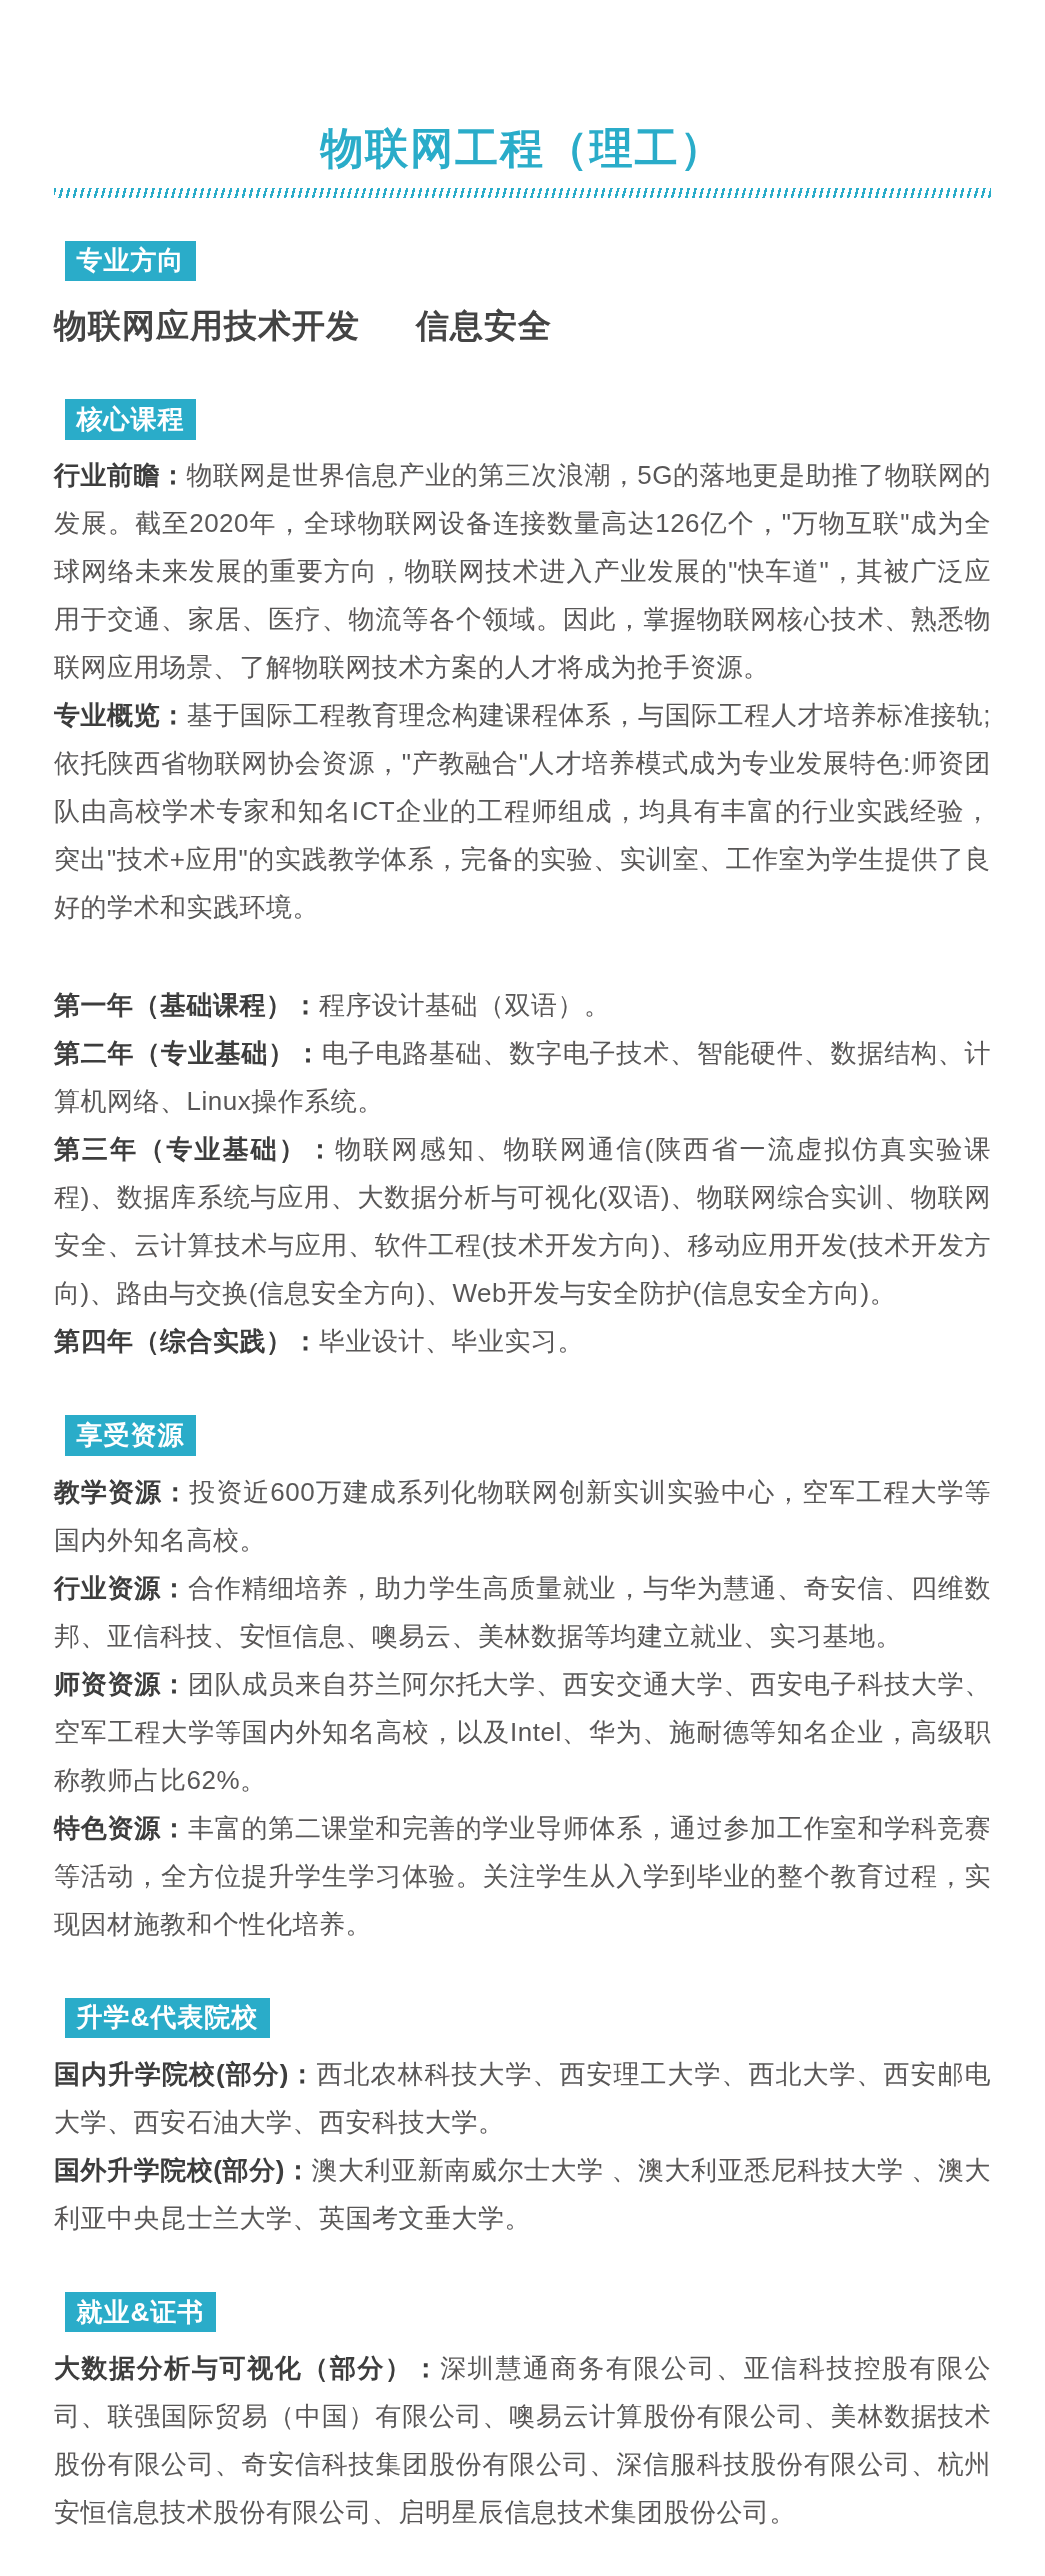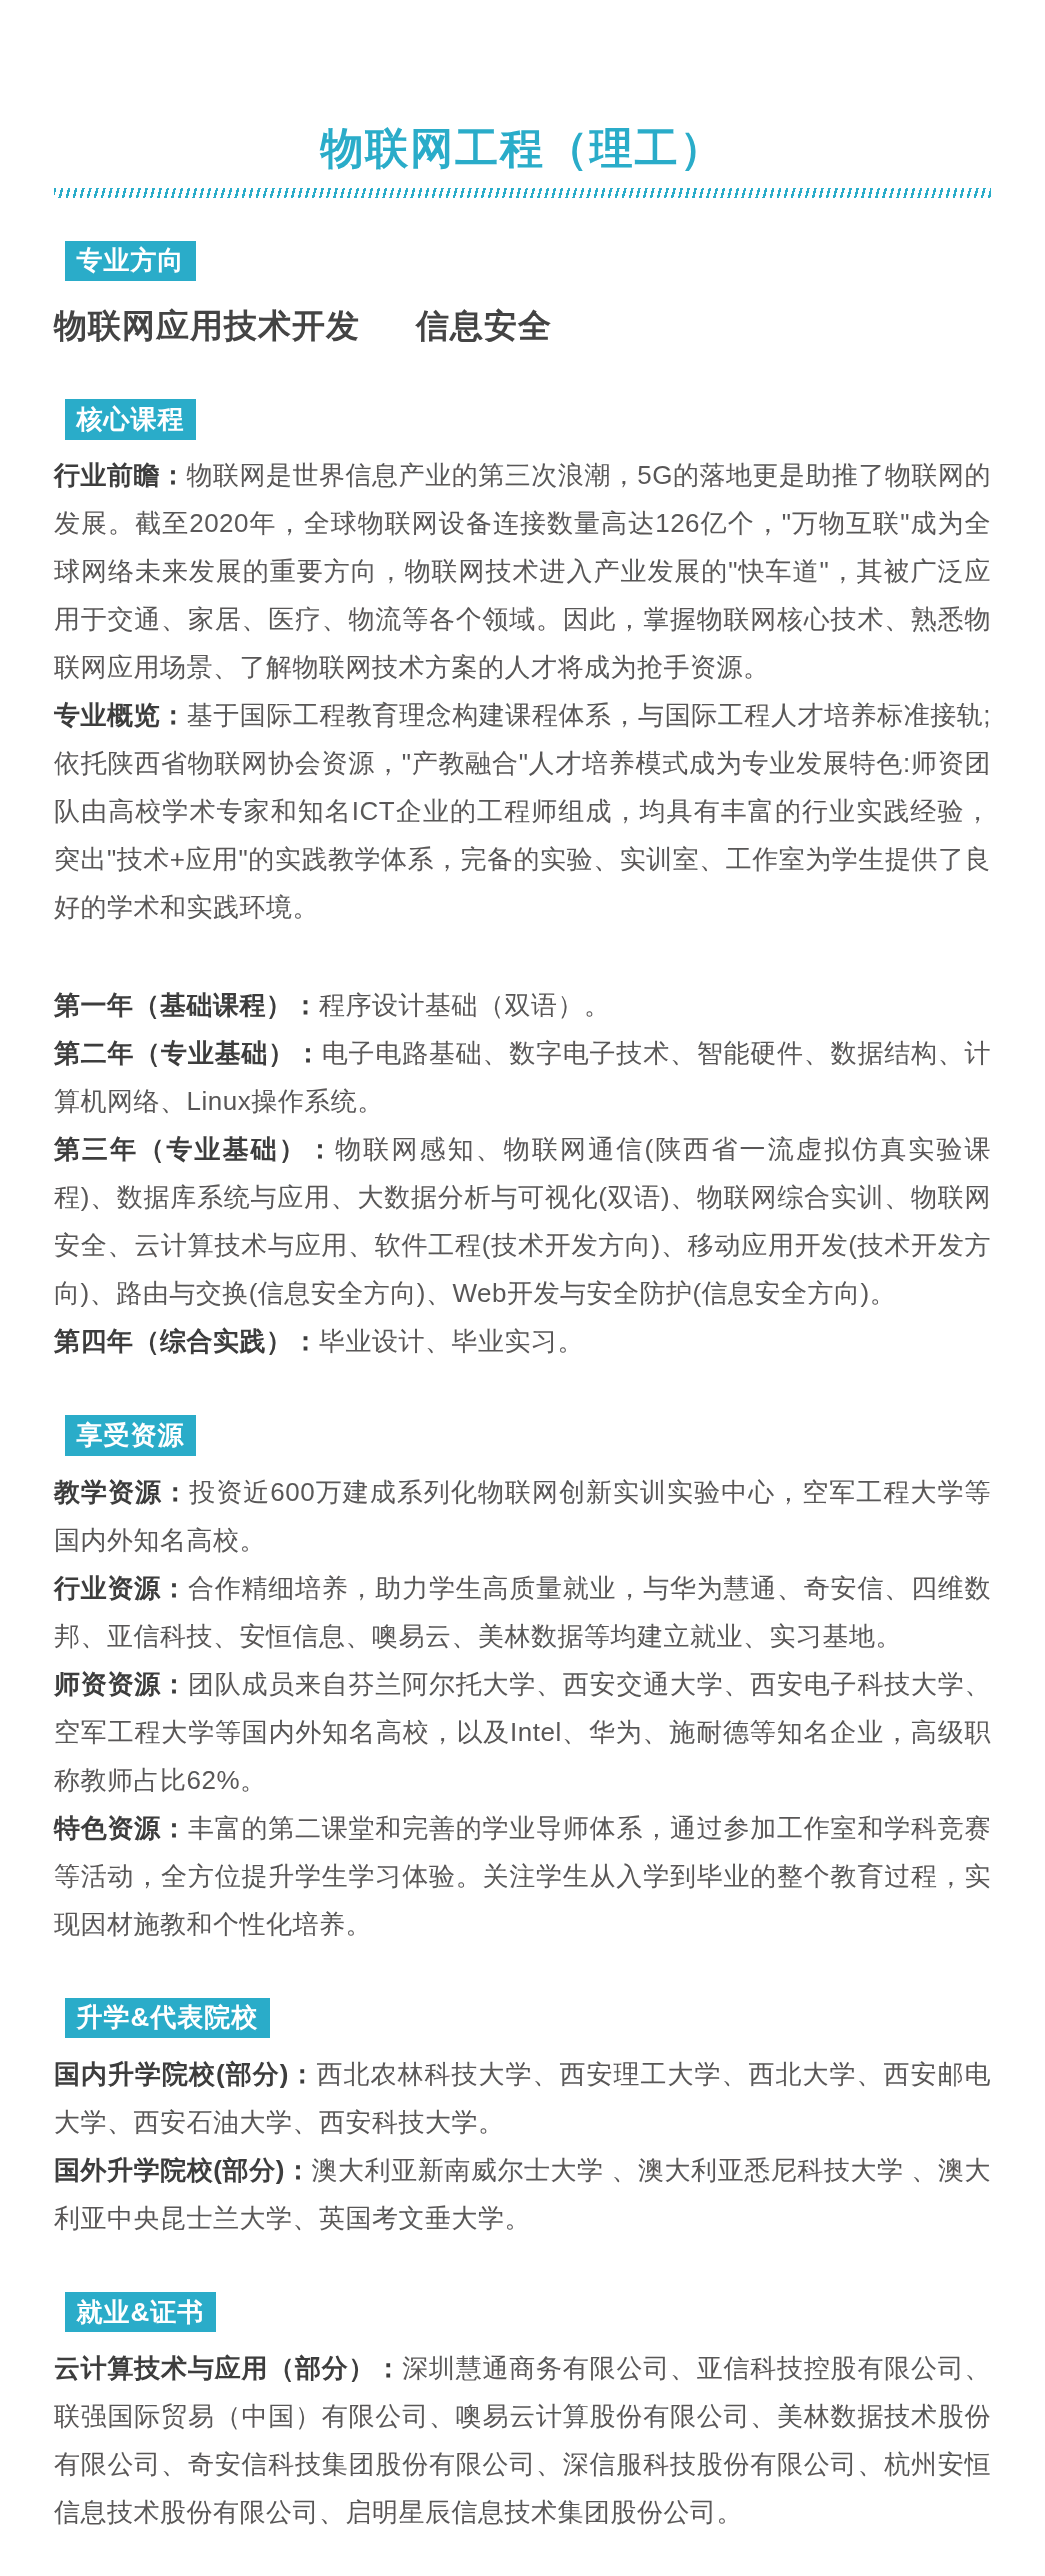--- a/index.html
+++ b/index.html
@@ -113,18 +113,18 @@
       <span class="badge">升学&amp;代表院校</span>
     </div>
     <p class="para lead"><b>国内升学院校(部分)：</b><span>西北农林科技大学、西安理工大学、西北大学、西安邮电大学、西安石油大学、西安科技大学。</span></p>
     <p class="para"><b>国外升学院校(部分)：</b><span>澳大利亚新南威尔士大学 、澳大利亚悉尼科技大学 、澳大利亚中央昆士兰大学、英国考文垂大学。</span></p>
   </section>
 
   <section class="section">
     <div class="badge-row">
       <span class="badge">就业&amp;证书</span>
     </div>
-    <p class="para lead"><b>云计算技术与应用（部分）：</b><span>深圳慧通商务有限公司、亚信科技控股有限公司、联强国际贸易（中国）有限公司、噢易云计算股份有限公司、美林数据技术股份有限公司、奇安信科技集团股份有限公司、深信服科技股份有限公司、杭州安恒信息技术股份有限公司、启明星辰信息技术集团股份公司。</span></p>
+    <p class="para lead"><b>大数据分析与可视化（部分）：</b><span>深圳慧通商务有限公司、亚信科技控股有限公司、联强国际贸易（中国）有限公司、噢易云计算股份有限公司、美林数据技术股份有限公司、奇安信科技集团股份有限公司、深信服科技股份有限公司、杭州安恒信息技术股份有限公司、启明星辰信息技术集团股份公司。</span></p>
 
   </section>
 
 </div>
 
 
 </body></html>

